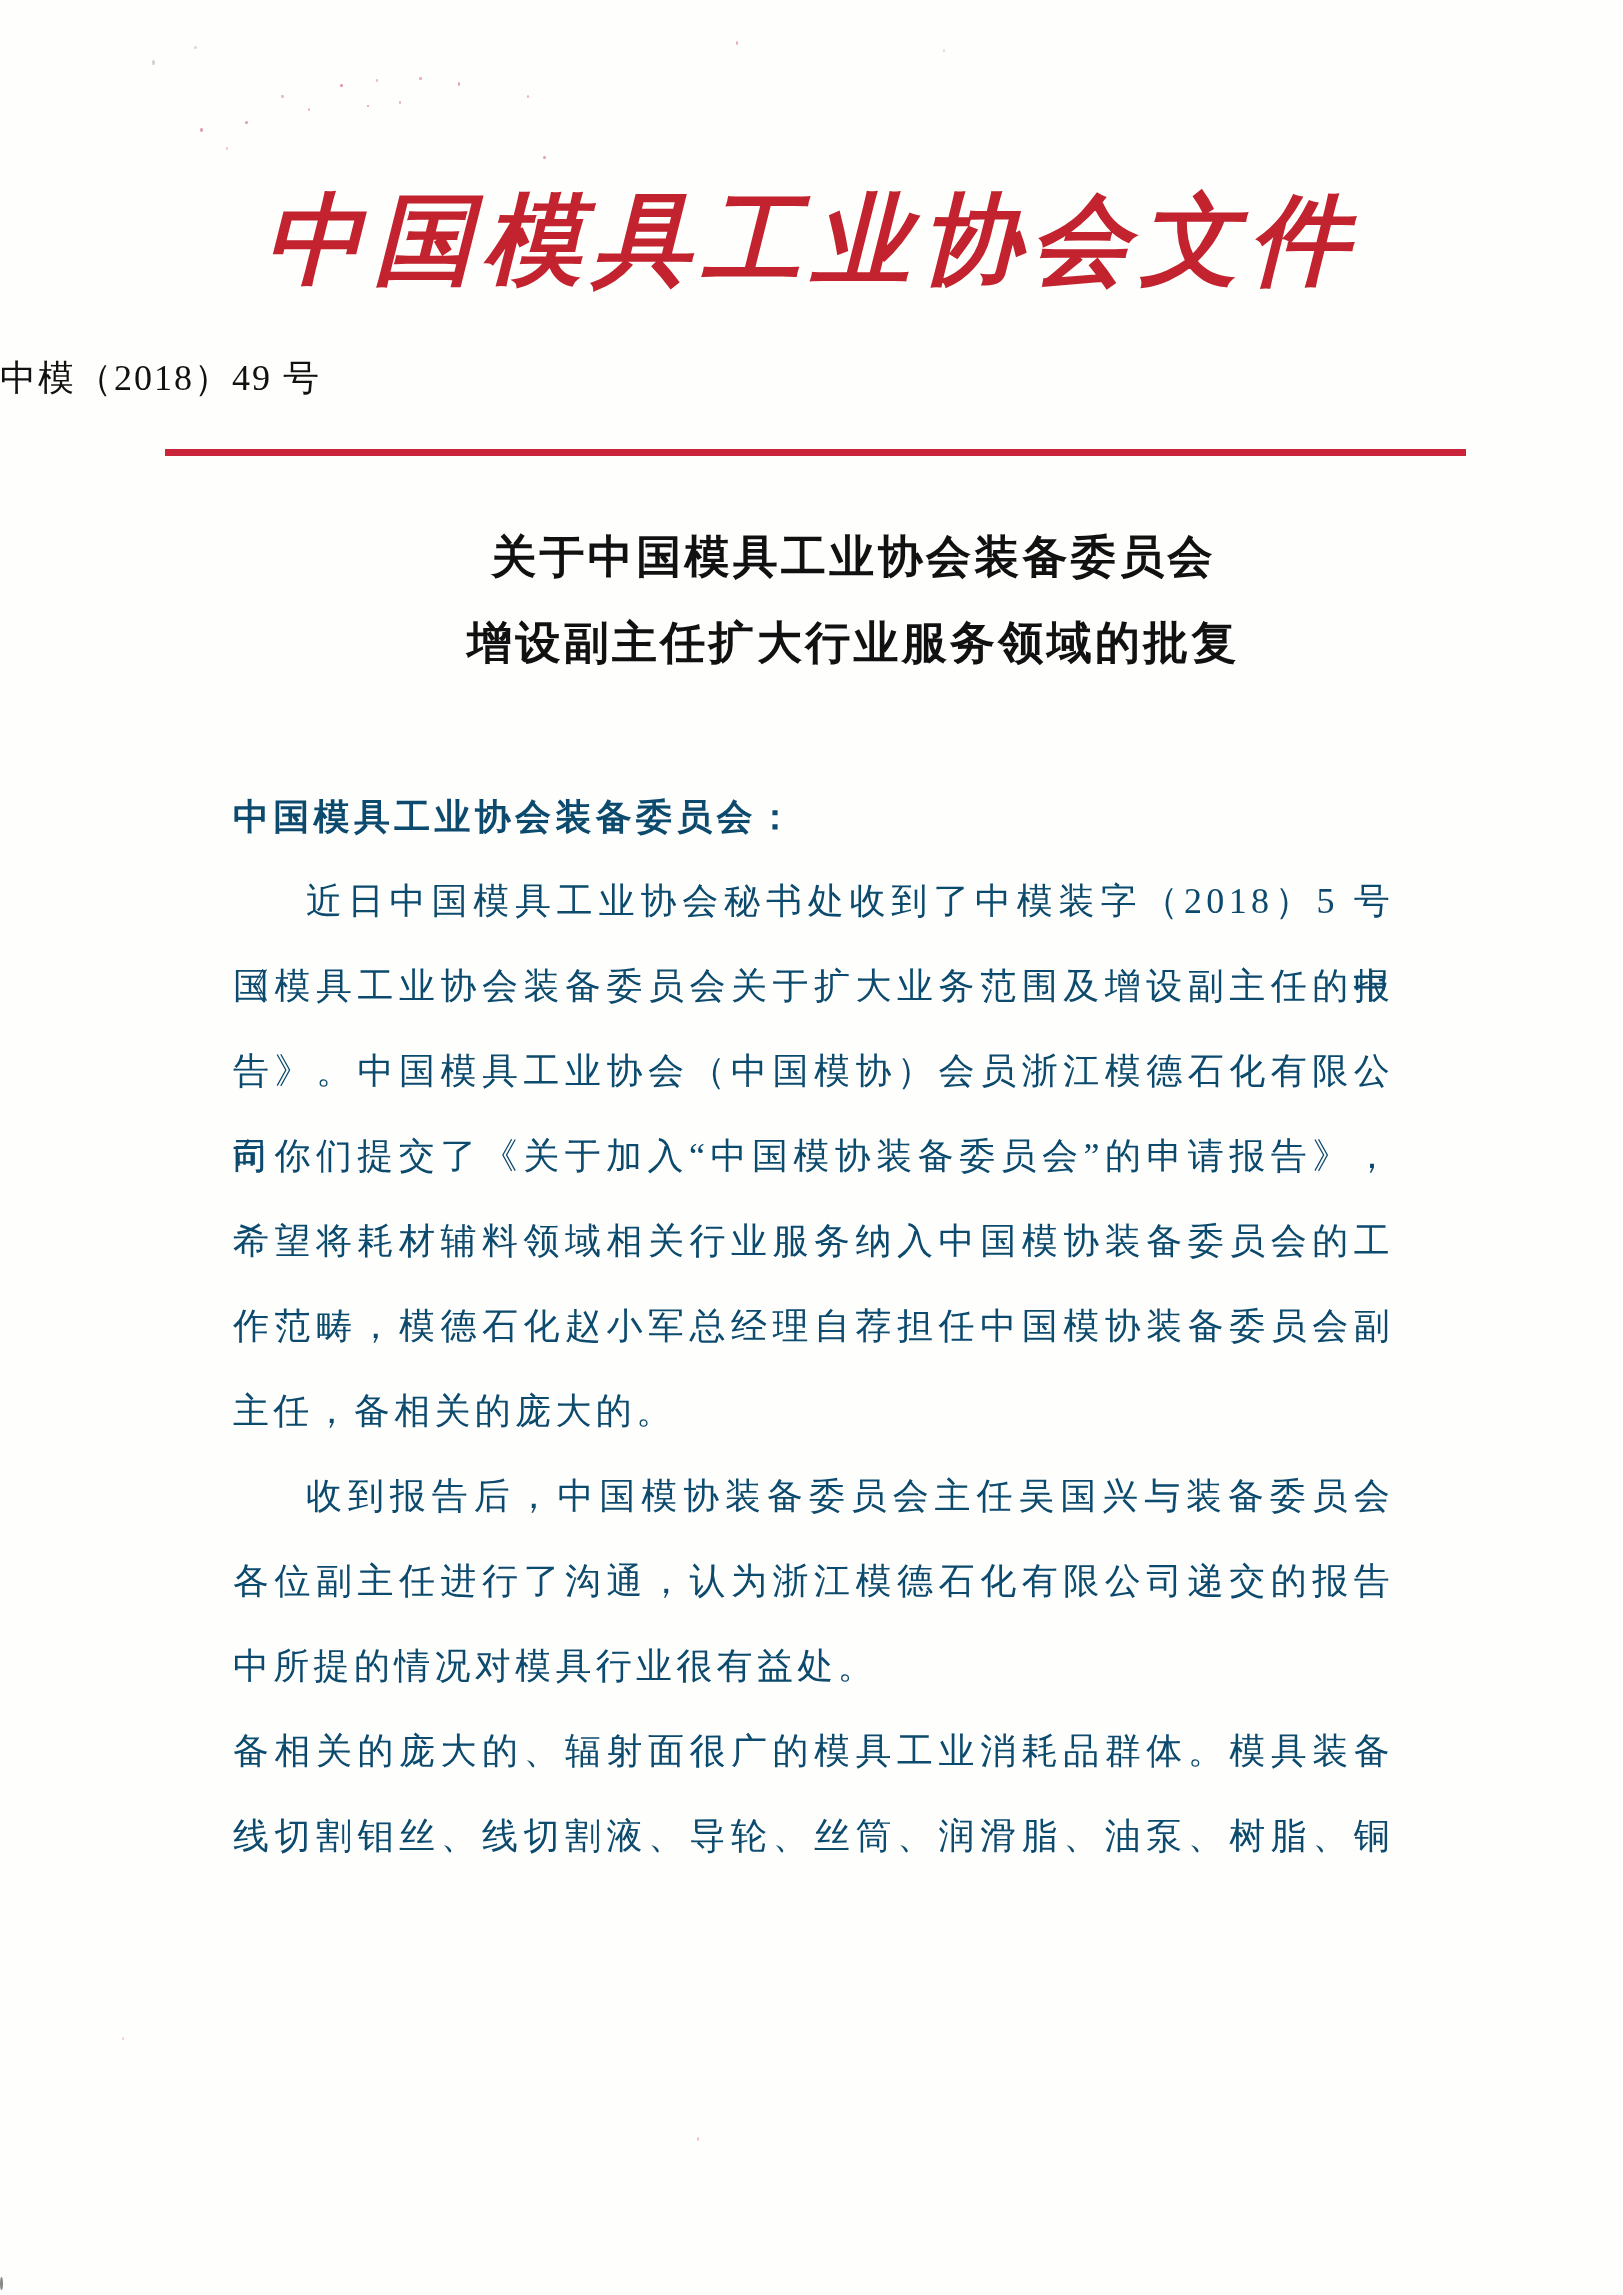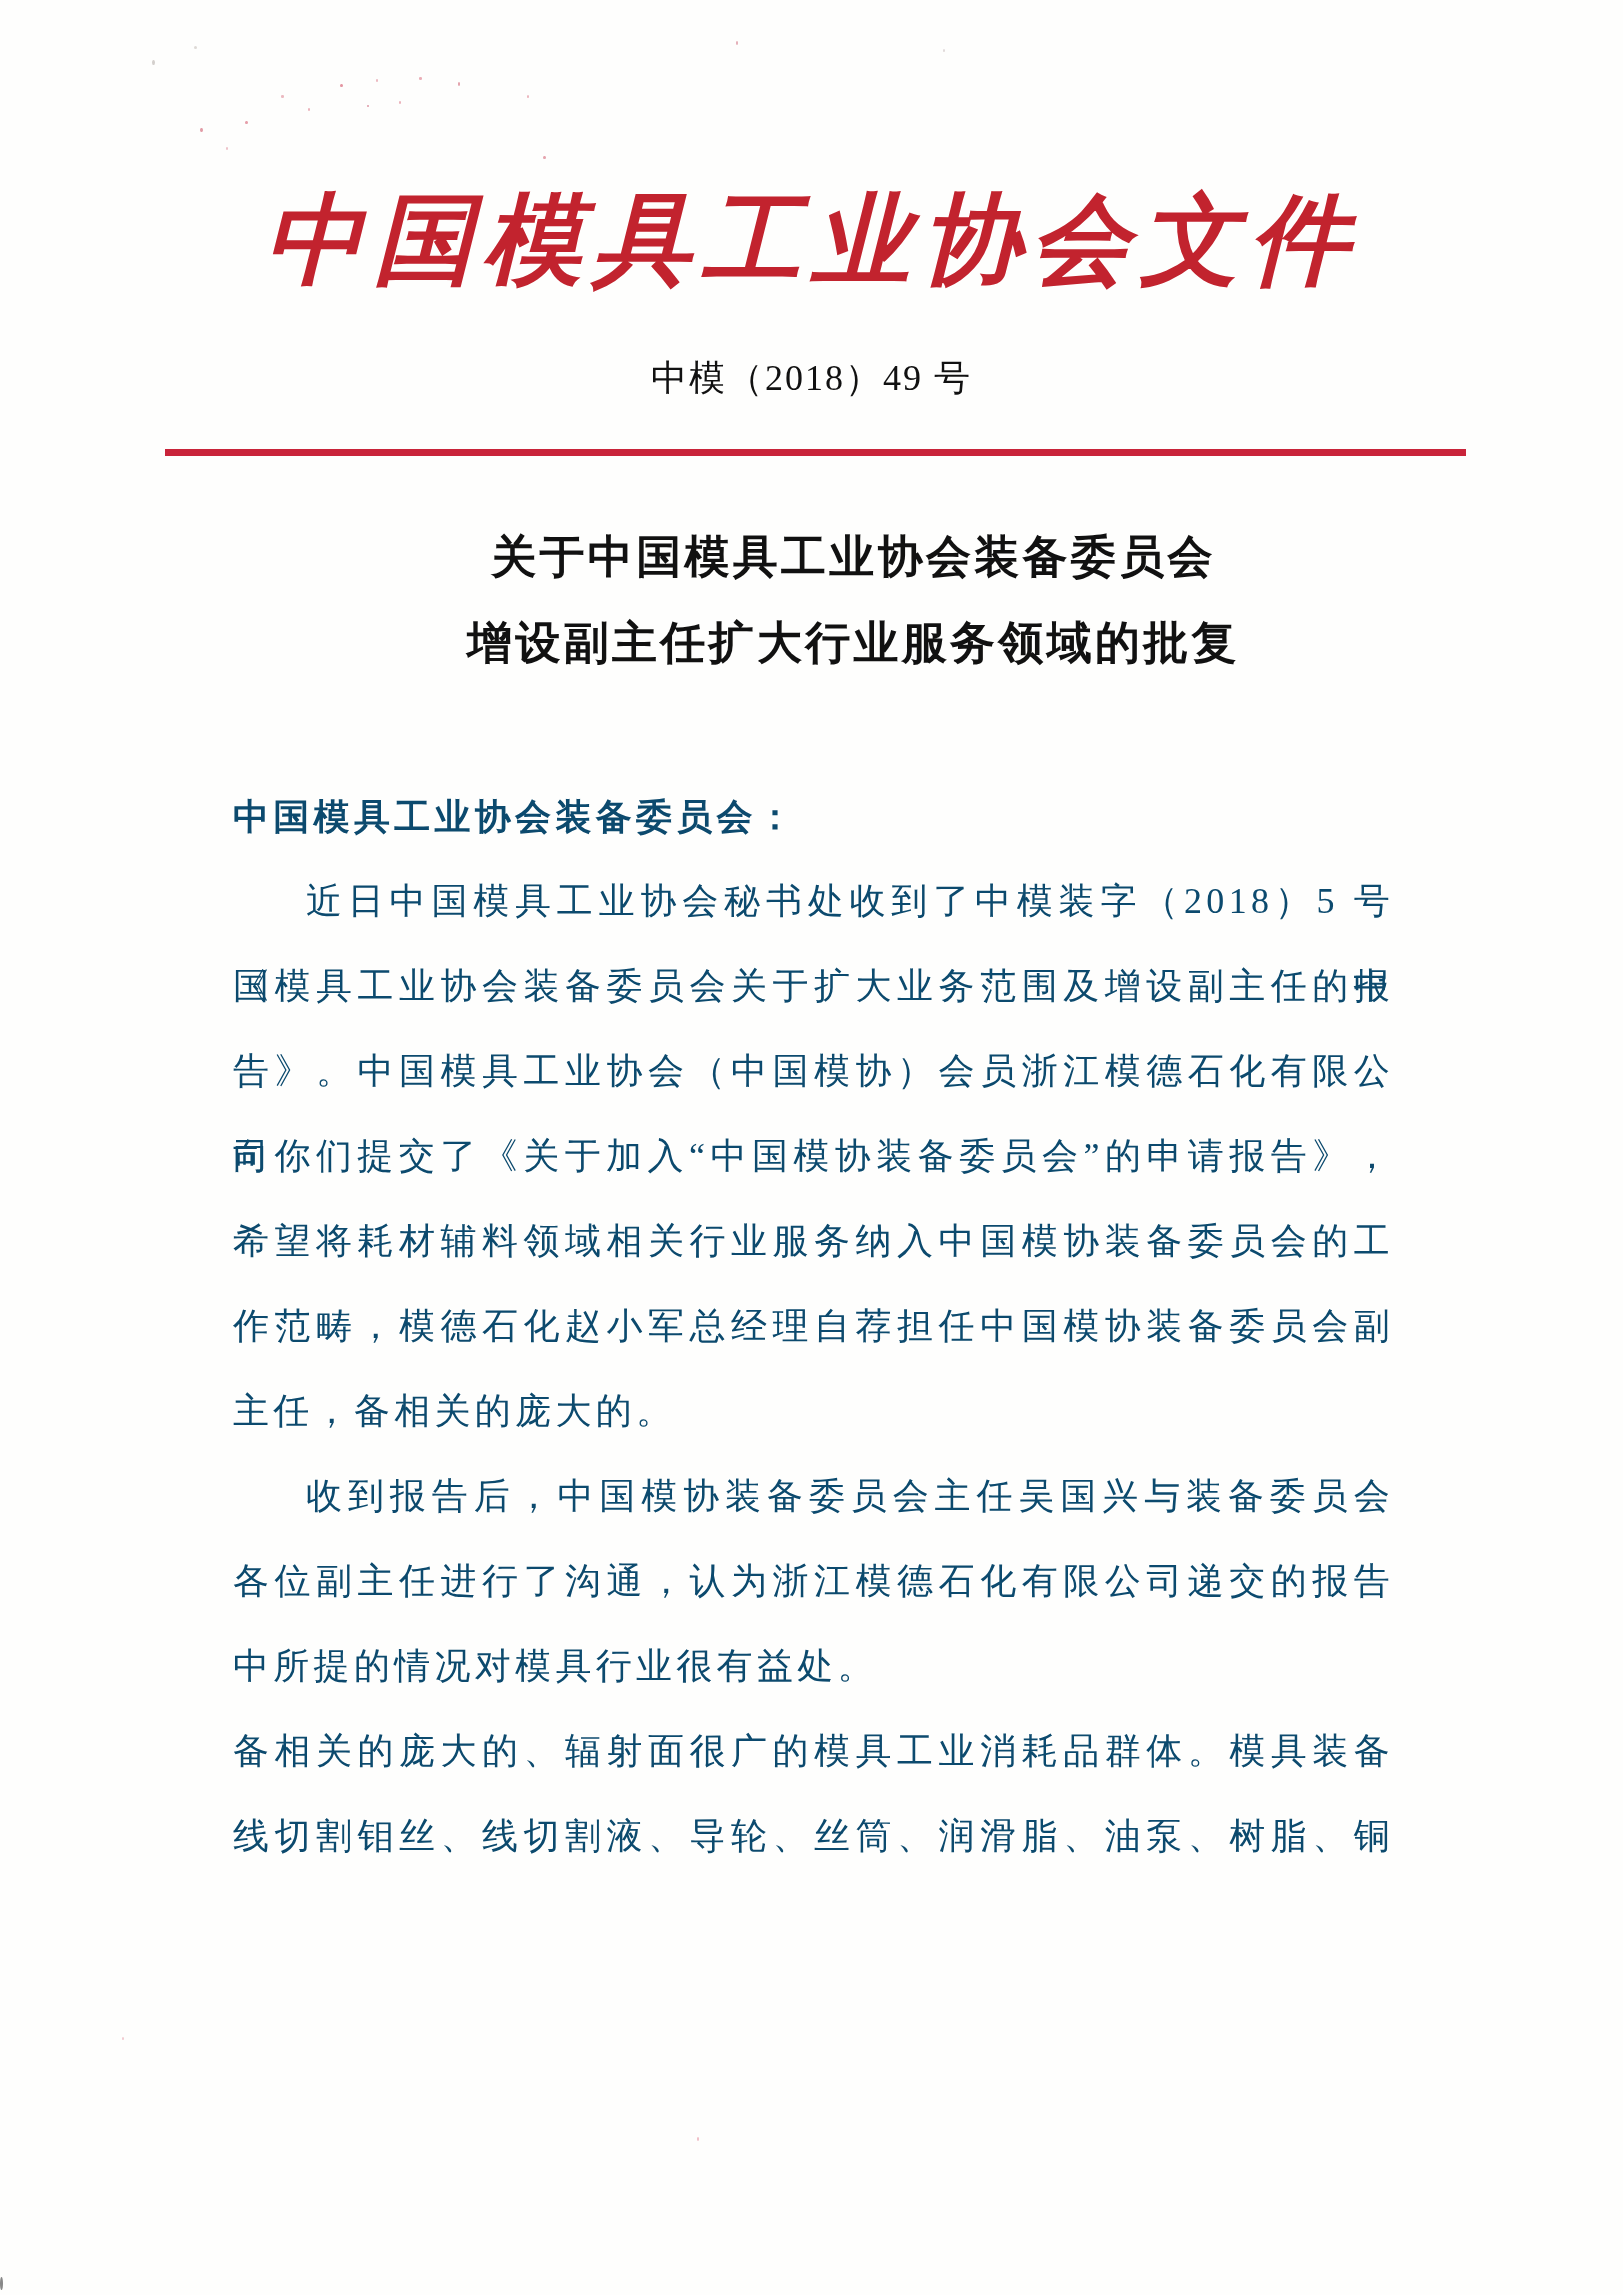--- a/index.html
+++ b/index.html
@@ -33,21 +33,21 @@
 
   .header-title{
     position:absolute;top:175px;left:0;width:100%;
     text-align:center;font-size:99px;font-weight:700;
     letter-spacing:10.5px;white-space:nowrap;
     color:#c2232e;
     font-style:italic;
   }
   .doc-number{
     position:absolute;top:353px;left:0;width:100%;
-    text-align:center;font-size:36px;letter-spacing:2px;line-height:50px;
+    font-size:36px;letter-spacing:2px;line-height:50px;
     color:#111;
   }
   .red-rule{
     position:absolute;top:449px;left:165px;width:1301px;height:6.5px;
     background:#c9243a;border:none;margin:0;padding:0;
   }
   .subject{
     position:absolute;top:514px;left:0;width:100%;
     text-align:center;
     font-family:"Liberation Sans","DejaVu Sans",sans-serif;

